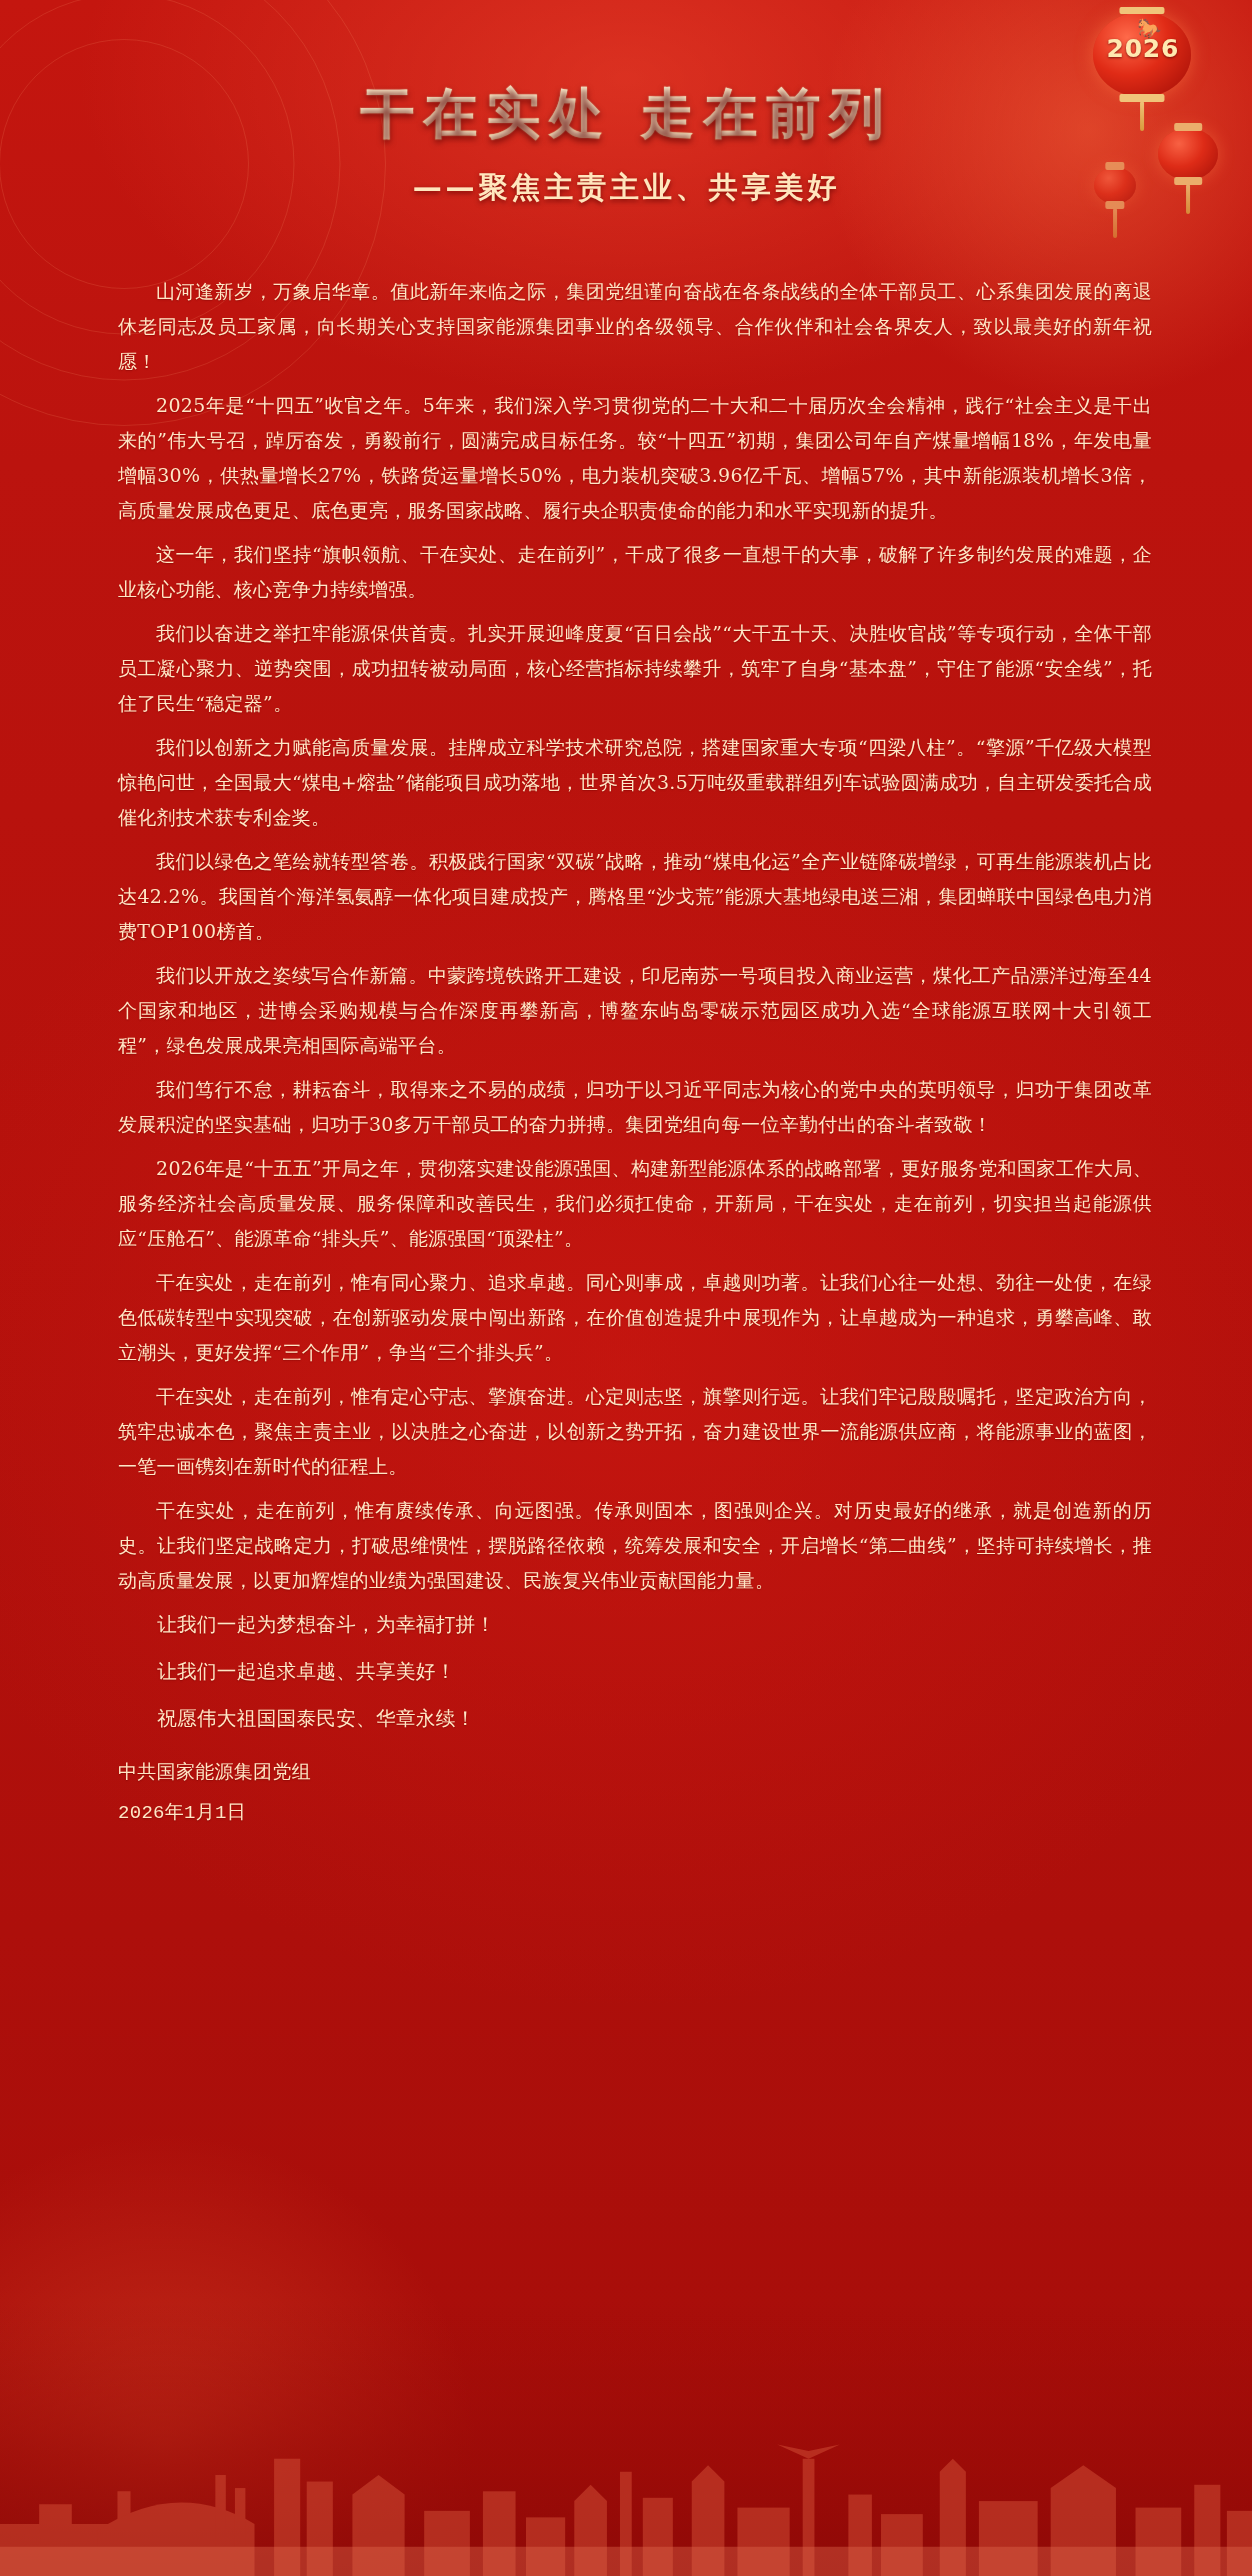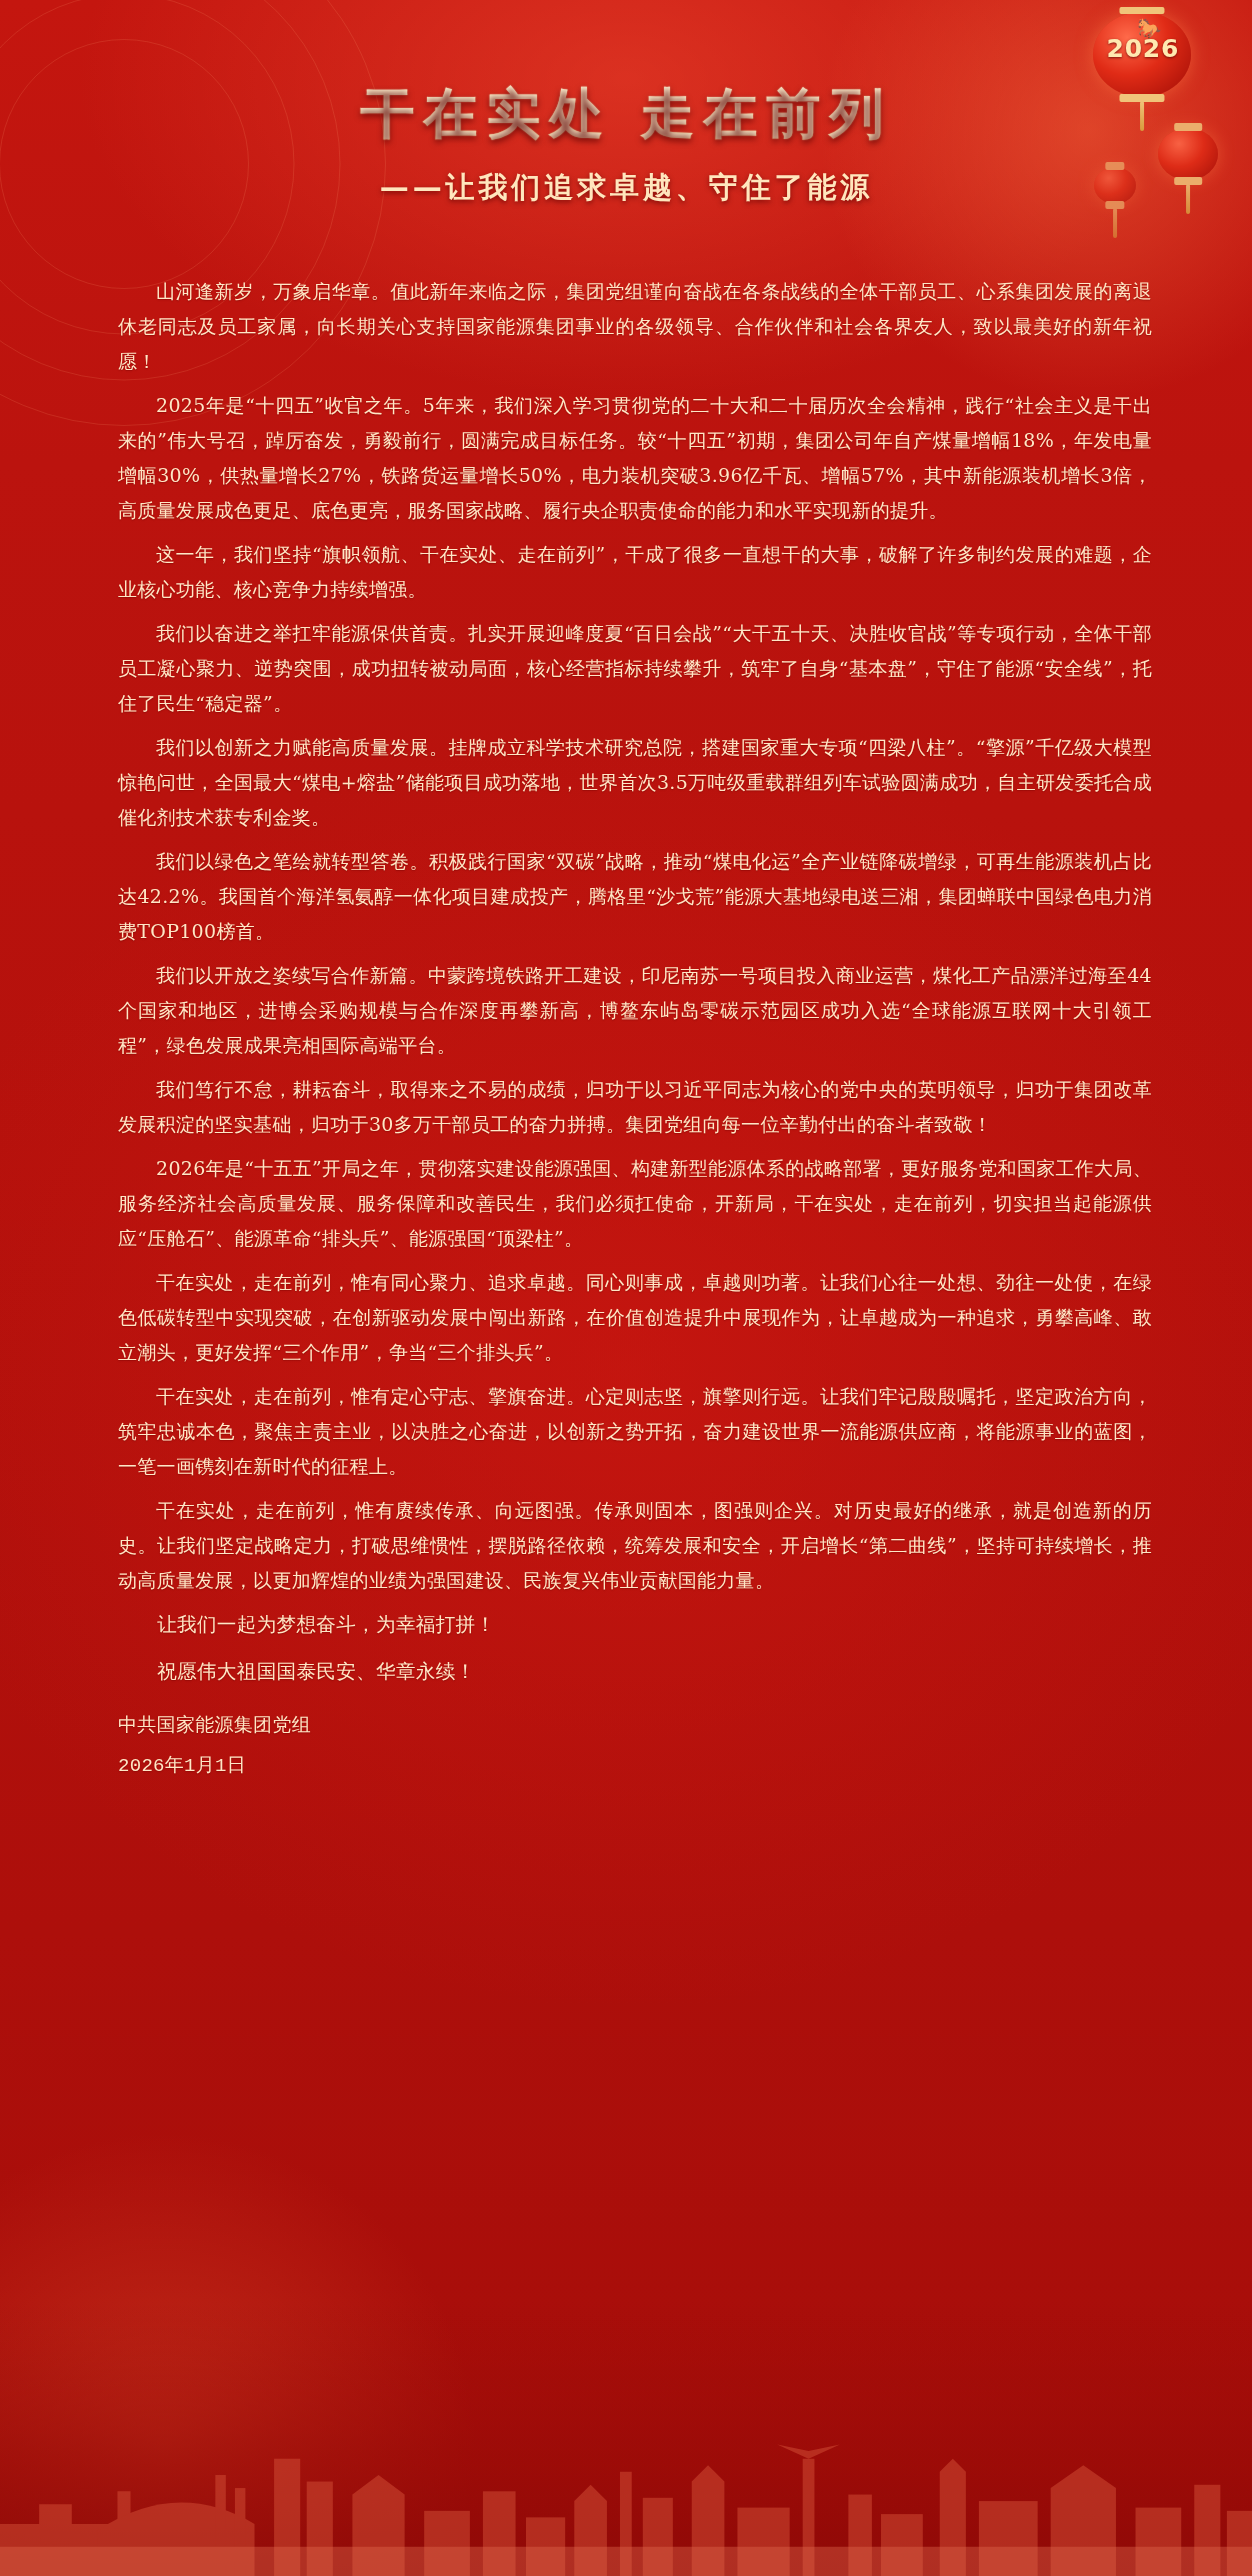--- a/index.html
+++ b/index.html
@@ -198,39 +198,40 @@
       <div class="cap top"></div>
         <div class="cap bot"></div>
         <div class="tassel"></div>
     </div>
     <div class="lantern-horse">🐎</div>
     <div class="lantern-year">2026</div>
   </div>
 
   <div class="header">
     <div class="title-main">干在实处 走在前列</div>
-    <div class="title-sub">——让我们追求卓越、守住了能源</div>
+    <div class="title-sub">——聚焦主责主业、共享美好</div>
   </div>
 
   <div class="content">
     <p>山河逢新岁，万象启华章。值此新年来临之际，集团党组谨向奋战在各条战线的全体干部员工、心系集团发展的离退休老同志及员工家属，向长期关心支持国家能源集团事业的各级领导、合作伙伴和社会各界友人，致以最美好的新年祝愿！</p>
     <p>2025年是“十四五”收官之年。5年来，我们深入学习贯彻党的二十大和二十届历次全会精神，践行“社会主义是干出来的”伟大号召，踔厉奋发，勇毅前行，圆满完成目标任务。较“十四五”初期，集团公司年自产煤量增幅18%，年发电量增幅30%，供热量增长27%，铁路货运量增长50%，电力装机突破3.96亿千瓦、增幅57%，其中新能源装机增长3倍，高质量发展成色更足、底色更亮，服务国家战略、履行央企职责使命的能力和水平实现新的提升。</p>
     <p>这一年，我们坚持“旗帜领航、干在实处、走在前列”，干成了很多一直想干的大事，破解了许多制约发展的难题，企业核心功能、核心竞争力持续增强。</p>
     <p>我们以奋进之举扛牢能源保供首责。扎实开展迎峰度夏“百日会战”“大干五十天、决胜收官战”等专项行动，全体干部员工凝心聚力、逆势突围，成功扭转被动局面，核心经营指标持续攀升，筑牢了自身“基本盘”，守住了能源“安全线”，托住了民生“稳定器”。</p>
     <p>我们以创新之力赋能高质量发展。挂牌成立科学技术研究总院，搭建国家重大专项“四梁八柱”。“擎源”千亿级大模型惊艳问世，全国最大“煤电+熔盐”储能项目成功落地，世界首次3.5万吨级重载群组列车试验圆满成功，自主研发委托合成催化剂技术获专利金奖。</p>
     <p>我们以绿色之笔绘就转型答卷。积极践行国家“双碳”战略，推动“煤电化运”全产业链降碳增绿，可再生能源装机占比达42.2%。我国首个海洋氢氨醇一体化项目建成投产，腾格里“沙戈荒”能源大基地绿电送三湘，集团蝉联中国绿色电力消费TOP100榜首。</p>
     <p>我们以开放之姿续写合作新篇。中蒙跨境铁路开工建设，印尼南苏一号项目投入商业运营，煤化工产品漂洋过海至44个国家和地区，进博会采购规模与合作深度再攀新高，博鳌东屿岛零碳示范园区成功入选“全球能源互联网十大引领工程”，绿色发展成果亮相国际高端平台。</p>
     <p>我们笃行不怠，耕耘奋斗，取得来之不易的成绩，归功于以习近平同志为核心的党中央的英明领导，归功于集团改革发展积淀的坚实基础，归功于30多万干部员工的奋力拼搏。集团党组向每一位辛勤付出的奋斗者致敬！</p>
     <p>2026年是“十五五”开局之年，贯彻落实建设能源强国、构建新型能源体系的战略部署，更好服务党和国家工作大局、服务经济社会高质量发展、服务保障和改善民生，我们必须扛使命，开新局，干在实处，走在前列，切实担当起能源供应“压舱石”、能源革命“排头兵”、能源强国“顶梁柱”。</p>
     <p>干在实处，走在前列，惟有同心聚力、追求卓越。同心则事成，卓越则功著。让我们心往一处想、劲往一处使，在绿色低碳转型中实现突破，在创新驱动发展中闯出新路，在价值创造提升中展现作为，让卓越成为一种追求，勇攀高峰、敢立潮头，更好发挥“三个作用”，争当“三个排头兵”。</p>
     <p>干在实处，走在前列，惟有定心守志、擎旗奋进。心定则志坚，旗擎则行远。让我们牢记殷殷嘱托，坚定政治方向，筑牢忠诚本色，聚焦主责主业，以决胜之心奋进，以创新之势开拓，奋力建设世界一流能源供应商，将能源事业的蓝图，一笔一画镌刻在新时代的征程上。</p>
     <p>干在实处，走在前列，惟有赓续传承、向远图强。传承则固本，图强则企兴。对历史最好的继承，就是创造新的历史。让我们坚定战略定力，打破思维惯性，摆脱路径依赖，统筹发展和安全，开启增长“第二曲线”，坚持可持续增长，推动高质量发展，以更加辉煌的业绩为强国建设、民族复兴伟业贡献国能力量。</p>
 
     <div class="wishes">
       <p>让我们一起为梦想奋斗，为幸福打拼！</p>
+      <p>让我们一起追求卓越、共享美好！</p>
       <p>祝愿伟大祖国国泰民安、华章永续！</p>
     </div>
 
     <div class="signature">
       <p>中共国家能源集团党组</p>
       <p>2026年1月1日</p>
     </div>
   </div>
 
   <div class="bottom-fade"></div>

